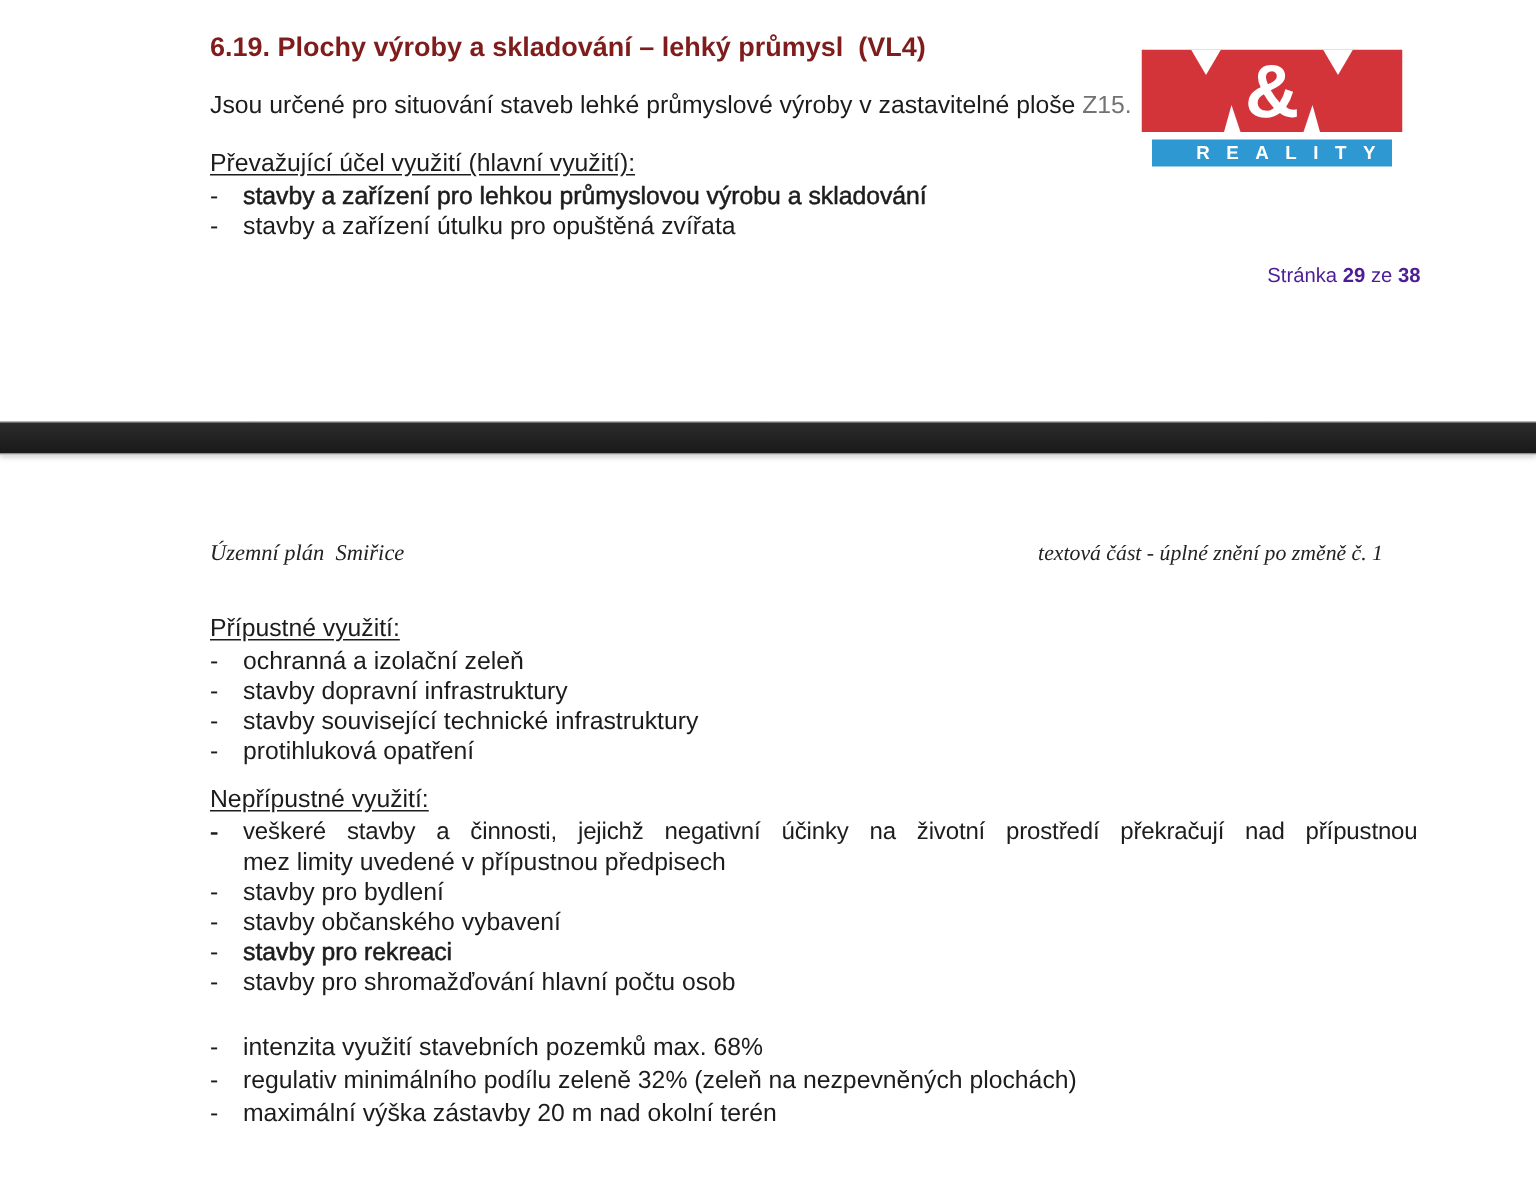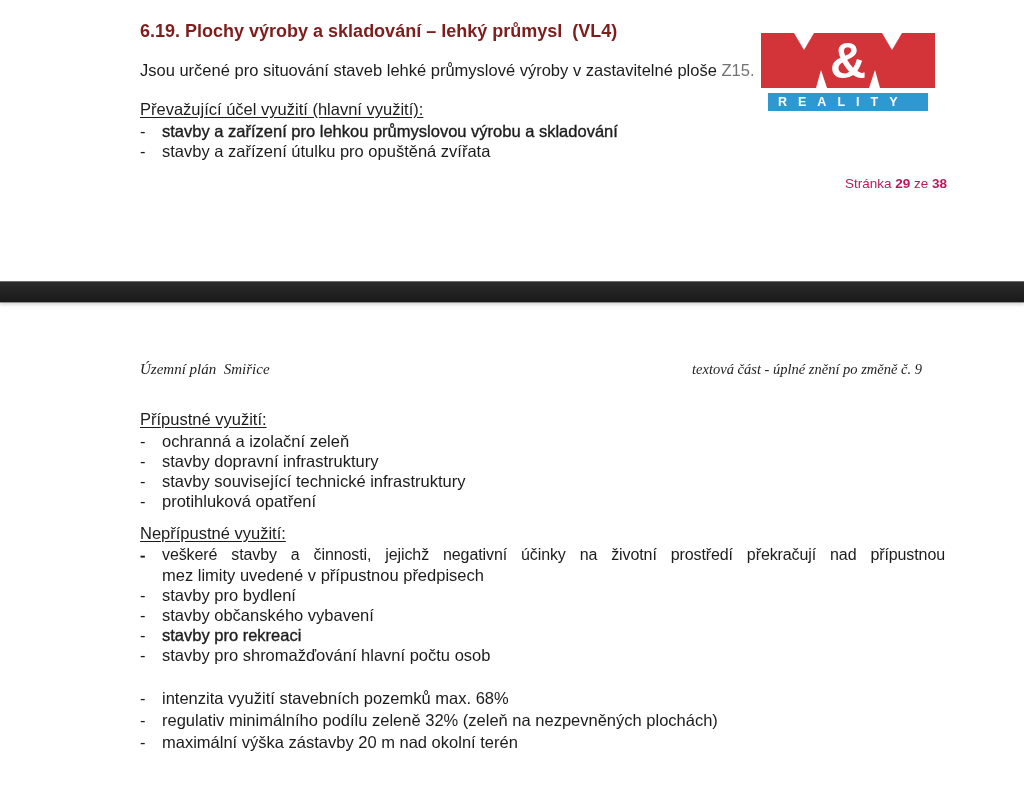--- a/index.html
+++ b/index.html
@@ -15,39 +15,39 @@
   .p1-intro{
     position:absolute;left:140px;top:60px;margin:0;z-index:2;
     font-size:16.5px;line-height:21px;white-space:nowrap;
   }
   .red-text{color:#737373;}
   .logo{position:absolute;left:761px;top:33px;width:174px;z-index:1;}
   .logo-red{display:block;width:174px;height:55px;}
   .logo-blue{
     width:160px;height:18px;margin:5px auto 0;background:#2e98d2;
     color:#ffffff;font-size:12.5px;font-weight:bold;letter-spacing:11px;
-    text-align:left;line-height:18px;padding-left:10px;box-sizing:border-box;
+    text-align:right;line-height:18px;padding-left:10px;box-sizing:border-box;
     white-space:nowrap;
   }
   .sec{position:absolute;left:140px;font-size:16.5px;}
   .sec-title{
     text-decoration:underline;text-underline-offset:2px;
     line-height:20px;margin-bottom:2px;
   }
   .list-row{display:flex;line-height:20px;}
   .dash{width:22px;flex:0 0 22px;}
   .cont{padding-left:22px;}
   .semi{-webkit-text-stroke:0.35px #1c1c1c;}
   .just{
     display:block;width:783px;text-align:justify;text-align-last:justify;
     font-size:16px;letter-spacing:-0.1px;
   }
   .p1-sec{top:99px;}
   .p1-footer{
-    position:absolute;top:176px;right:77px;font-size:13.5px;white-space:pre;color:#be185d;
+    position:absolute;top:176px;right:77px;font-size:13.5px;white-space:pre;color:#4c1d95;
   }
   .p1-footer b{font-weight:bold;}
   
   .sep-bar{
     position:absolute;left:0;top:281px;width:1024px;height:20px;
     background:linear-gradient(#2c2c2c,#191919);
     border-top:1px solid #6e6e6e;border-bottom:1px solid #909090;
     box-shadow:0 2px 3px rgba(0,0,0,0.15);
   }
   
@@ -96,21 +96,21 @@
       <span class="it">stavby a zařízení útulku pro opuštěná zvířata</span>
     </div>
   </div>
 
   <div class="p1-footer"><span>Stránka </span><b>29</b><span> ze </span><b>38</b></div>
 
   <div class="sep-bar"></div>
 
   <div class="p2-header">
     <span class="hdr-left">Územní plán  Smiřice</span>
-    <span class="hdr-right">textová část - úplné znění po změně č. 9</span>
+    <span class="hdr-right">textová část - úplné znění po změně č. 1</span>
   </div>
 
   <div class="sec sec-pripustne">
     <div class="sec-title">Přípustné využití:</div>
     <div class="list-row">
       <span class="dash">-</span>
       <span class="it">ochranná a izolační zeleň</span>
     </div>
     <div class="list-row">
       <span class="dash">-</span>

